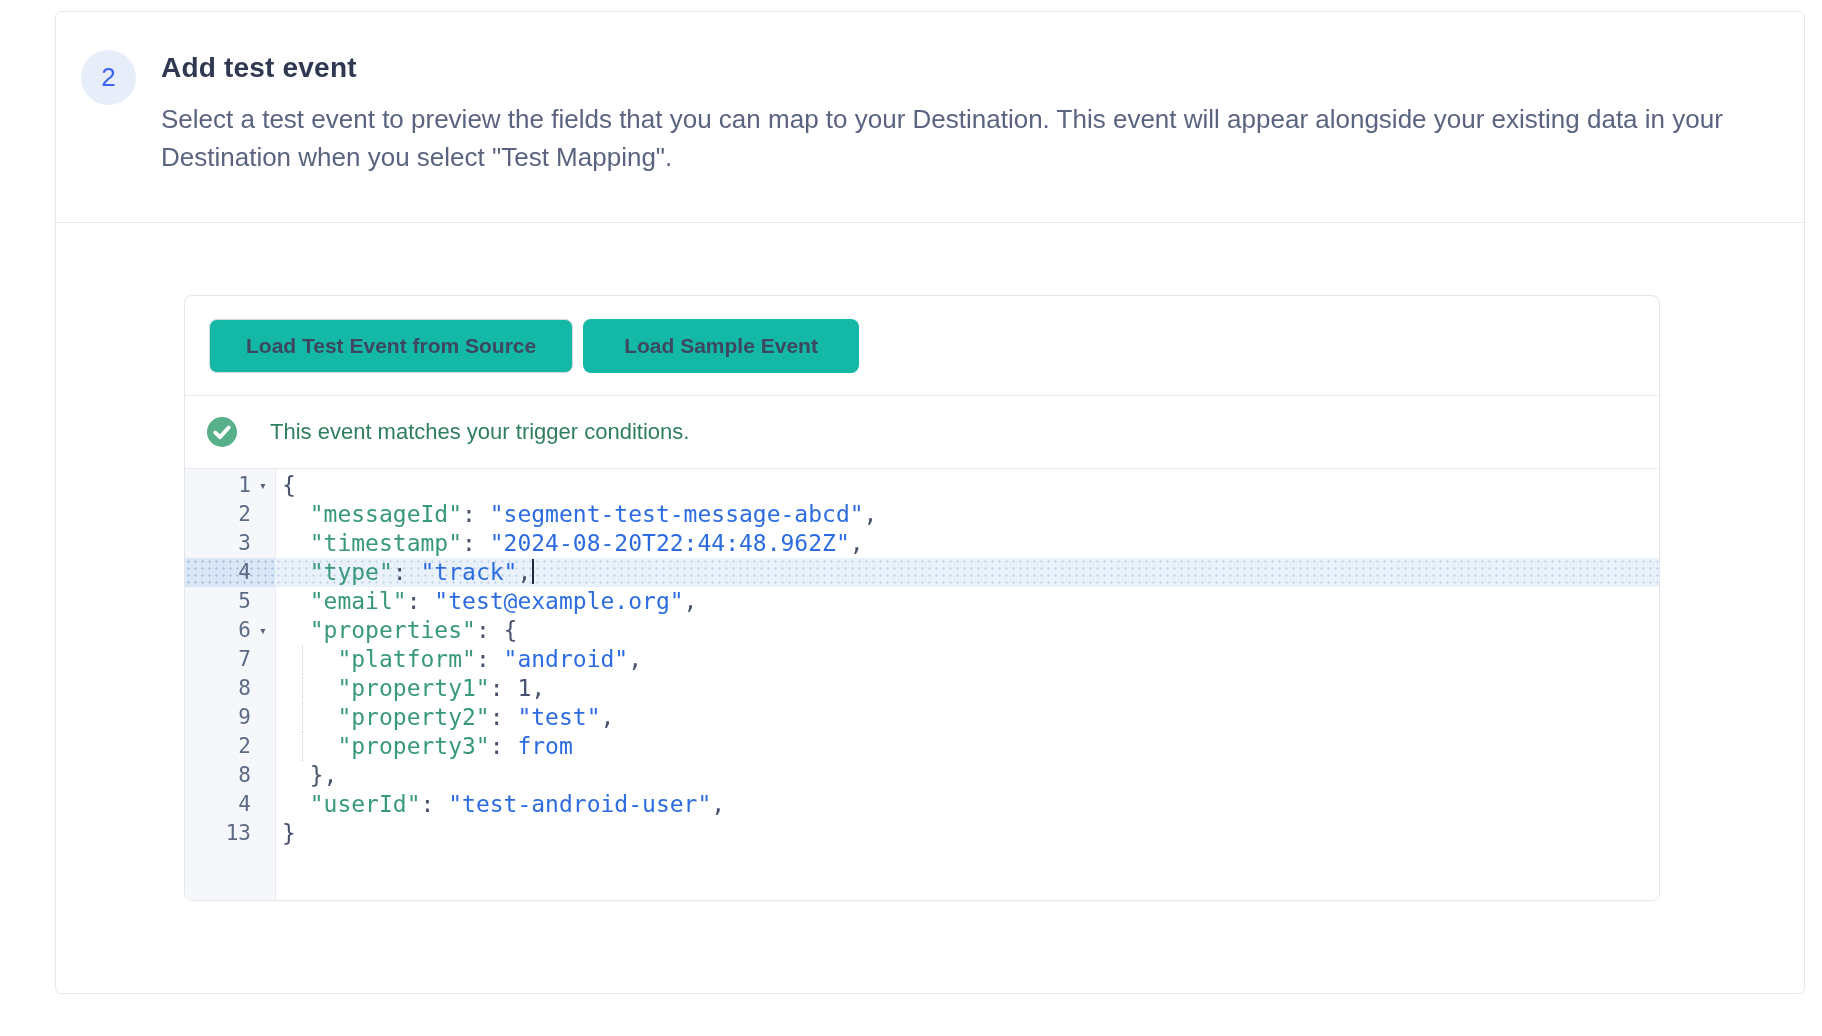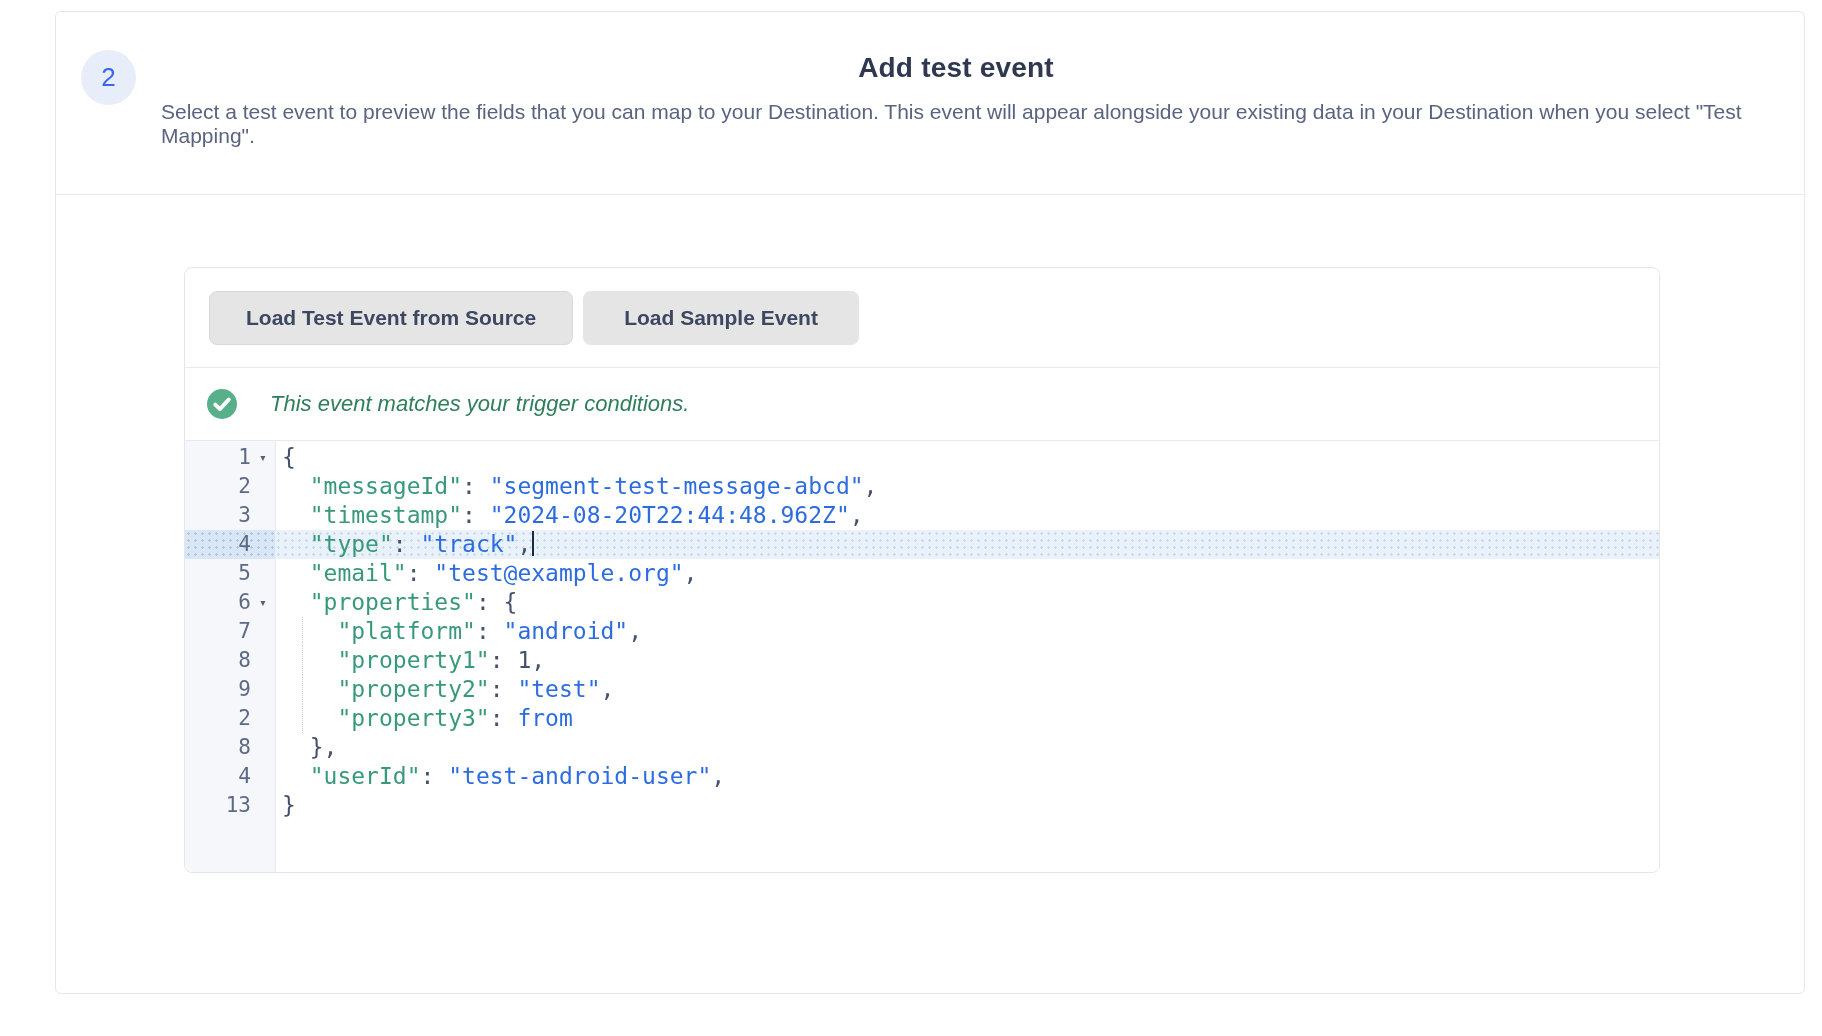--- a/index.html
+++ b/index.html
@@ -16,42 +16,42 @@
     position:absolute;left:55px;top:11px;width:1750px;height:983px;
     background:#fff;border:1px solid var(--border);border-radius:6px;
   }
   .card-header{display:flex;padding:36px 50px 0 25px;}
   .step-badge{
     width:55px;height:55px;border-radius:50%;background:var(--badge_bg);
     color:var(--accent_blue);font-size:26px;font-weight:500;
     display:flex;align-items:center;justify-content:center;flex:0 0 auto;margin-top:2px;
   }
   .header-content{margin-left:25px;padding-top:4px;}
-  .page-title{font-size:28px;font-weight:700;color:var(--heading);letter-spacing:.2px;text-align:center;}
+  .page-title{font-size:28px;font-weight:700;color:var(--heading);letter-spacing:.2px;}
   .page-description{
-    margin-top:16px;font-size:21px;line-height:24px;color:var(--body_text);max-width:1590px;
+    margin-top:16px;font-size:26px;line-height:38px;color:var(--body_text);max-width:1590px;
   }
   .header-divider{border:none;border-top:1px solid #e6e8ed;margin-top:46px;}
 
   .section-body{padding:72px 0 0 128px;}
   .inner-card{
     width:1476px;height:606px;border:1px solid #e3e6eb;border-radius:8px;background:#fff;
     display:flex;flex-direction:column;overflow:hidden;
   }
   .toolbar-row{height:100px;flex:0 0 auto;display:flex;align-items:center;padding:0 24px;gap:10px;border-bottom:1px solid #e7e9ee;}
   .btn{
-    height:54px;border-radius:8px;background:#e5e5e5;border:1px solid var(--button_border);
+    height:54px;border-radius:8px;background:#14b8a6;border:1px solid var(--button_border);
     font-family:"Liberation Sans",sans-serif;font-size:21px;font-weight:600;color:var(--button_text);
     padding:0 36px;min-width:358px;cursor:pointer;
   }
   .btn.ghost{border:1px solid transparent;min-width:0;padding:0 40px;text-align:right;}
 
   .status-row{height:72px;flex:0 0 auto;display:flex;align-items:center;padding:0 22px;}
   .status-icon{width:30px;height:30px;flex:0 0 auto;display:block;}
-  .status-text{margin-left:33px;font-size:22px;font-weight:500;color:var(--success_text);font-style:italic;}
+  .status-text{margin-left:33px;font-size:22px;font-weight:500;color:var(--success_text);}
 
   .editor{
     position:relative;flex:1 1 auto;border-top:1px solid #e7e9ee;background:#fff;
     font-family:"DejaVu Sans Mono","Liberation Mono",monospace;font-size:23px;
     padding-top:2px;overflow:hidden;
   }
   .editor::before{
     content:"";position:absolute;left:0;top:0;bottom:0;width:90px;
     background:var(--gutter_bg);border-right:1px solid #e9ebf0;
   }

